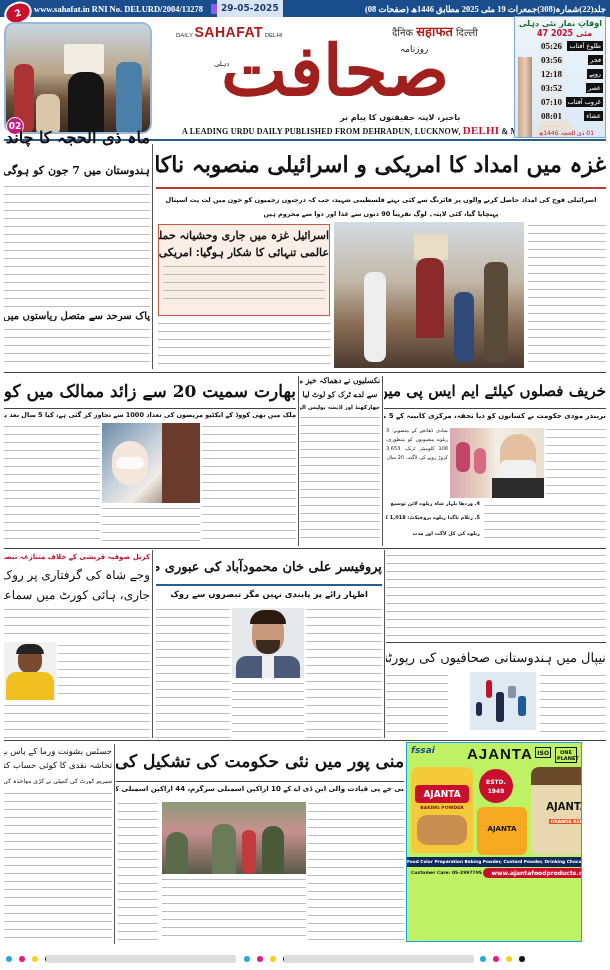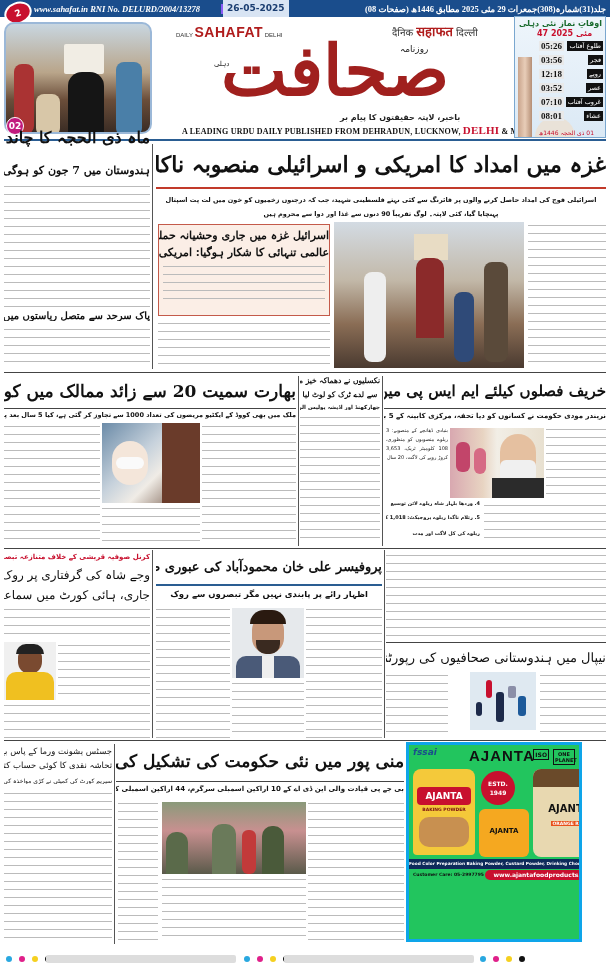--- a/index.html
+++ b/index.html
@@ -1,21 +1,21 @@
 <!DOCTYPE html>
 <html><head>
 <meta charset="utf-8">
 <style>
 *{box-sizing:border-box;margin:0;padding:0}
 html,body{width:610px;height:970px;overflow:hidden;background:#fff}
 body{position:relative;font-family:"DejaVu Sans",sans-serif;color:#111}
 .abs{position:absolute}
 
 .topbar{left:0;top:0;width:610px;height:17px;background:#1a4d8c;color:#fff;display:flex;align-items:center;font-size:8.5px;font-family:"Liberation Serif",serif;font-weight:bold;white-space:nowrap;overflow:hidden}
-.topbar .url{padding-left:34px;padding-right:21px;border-right:2px solid #8b5cf6;font-style:italic;}
+.topbar .url{padding-left:34px;padding-right:8px;border-right:6px solid #8b5cf6;}
 .topbar .date-en{background:#d8e4f3;color:#1a3d70;padding:0 4px;height:17px;line-height:17px;font-family:"DejaVu Sans",sans-serif;font-size:9px}
 .topbar .meta{direction:rtl;padding:0 4px;flex:1;text-align:right;font-size:8.5px}
 .page-badge{left:4px;top:2px;width:28px;height:22px;background:#c8102e;border-radius:50% 50% 50% 50%;color:#fff;font-size:9px;font-weight:bold;display:flex;align-items:center;justify-content:center;transform:rotate(-20deg);border:2px solid #fff}
 
 .hero-img{left:4px;top:22px;width:148px;height:112px;border-radius:10px;border:2px solid #9bb8d8;overflow:hidden;background:linear-gradient(180deg,#c8d6e0 0%,#b9a58a 45%,#6b4e3a 70%,#3a2c24 100%)}
 .hero-img .box{position:absolute;left:58px;top:20px;width:40px;height:30px;background:#f1ede4;border-radius:2px}
 .hero-img .person{position:absolute;left:62px;top:48px;width:36px;height:64px;background:#151515;border-radius:14px 14px 0 0}
 .hero-img .crowd1{position:absolute;left:8px;top:40px;width:20px;height:70px;background:#a33;border-radius:8px}
 .hero-img .crowd2{position:absolute;left:110px;top:38px;width:26px;height:74px;background:#4a7fa8;border-radius:8px}
 .hero-img .crowd3{position:absolute;left:30px;top:70px;width:24px;height:42px;background:#d8c7a8;border-radius:8px}
@@ -52,22 +52,22 @@
 
 .dots{display:flex;gap:7px}
 .dots span{width:6px;height:6px;border-radius:50%}
 .greybar{height:8px;background:#ddd;border-radius:2px}
 </style>
 </head>
 <body>
 
 <div class="abs topbar">
   <span class="url">www.sahafat.in RNI No. DELURD/2004/13278</span>
-  <span class="date-en">26-05-2025</span>
-  <span class="meta">جلد(31)شمارہ(308)جمعرات 29 مئی 2025 مطابق 1446ھ (صفحات 08)</span>
+  <span class="date-en">29-05-2025</span>
+  <span class="meta">جلد(22)شمارہ(308)جمعرات 19 مئی 2025 مطابق 1446ھ (صفحات 08)</span>
 </div>
 <div class="abs page-badge">2</div>
 
 <div class="abs hero-img">
   <div class="crowd1"></div>
     <div class="crowd2"></div>
     <div class="crowd3"></div>
   <div class="box"></div>
     <div class="person"></div>
 </div>
@@ -251,21 +251,21 @@
 <div class="abs body-txt" style="left:118px;top:800px;width:40px;height:140px;background:repeating-linear-gradient(180deg,transparent 0 3px,#bbb 3px 4px,transparent 4px 8px)"></div>
 <div class="abs img" style="left:162px;top:802px;width:144px;height:72px;background:linear-gradient(180deg,#8a9a7a 0%,#c89090 40%,#5a5a4a 100%)">
   <div style="position:absolute;left:4px;top:30px;width:22px;height:42px;background:#5a6a4a;border-radius:10px 10px 0 0"></div>
   <div style="position:absolute;left:50px;top:22px;width:24px;height:50px;background:#6a7a5a;border-radius:10px 10px 0 0"></div>
   <div style="position:absolute;left:100px;top:24px;width:22px;height:48px;background:#4a5a3a;border-radius:10px 10px 0 0"></div>
   <div style="position:absolute;left:80px;top:28px;width:14px;height:44px;background:#c23a3a;border-radius:6px"></div>
 </div>
 <div class="abs body-txt" style="left:162px;top:876px;width:144px;height:64px;background:repeating-linear-gradient(180deg,transparent 0 3px,#bbb 3px 4px,transparent 4px 8px)"></div>
 <div class="abs body-txt" style="left:308px;top:800px;width:96px;height:140px;background:repeating-linear-gradient(180deg,transparent 0 3px,#bbb 3px 4px,transparent 4px 8px)"></div>
 
-<div class="abs" style="left:406px;top:742px;width:176px;height:200px;background:#22c55e;border:3px solid #0ea5e9;overflow:hidden">
+<div class="abs" style="left:406px;top:742px;width:176px;height:200px;background:#bef264;border:1px solid #0ea5e9;overflow:hidden">
   <div style="position:absolute;left:4px;top:2px;font-size:9px;font-weight:bold;color:#1a4d8c;font-style:italic">fssai</div>
   <div style="position:absolute;left:60px;top:2px;font-size:15px;font-weight:900;color:#111;font-family:'Liberation Sans',sans-serif;letter-spacing:1px">AJANTA</div>
   <div style="position:absolute;right:30px;top:4px;font-size:6px;font-weight:bold;border:1px solid #111;padding:1px">ISO</div>
   <div style="position:absolute;right:4px;top:4px;font-size:5px;font-weight:bold;border:1px solid #111;padding:1px;width:22px;text-align:center">ONE PLANET</div>
   <div style="position:absolute;left:4px;top:24px;width:62px;height:86px;background:#f4c93a;border-radius:8px 8px 4px 4px">
     <div style="position:absolute;left:4px;top:18px;width:54px;height:18px;background:#c8102e;color:#fff;font-size:9px;font-weight:900;text-align:center;line-height:18px;border-radius:4px">AJANTA</div>
     <div style="position:absolute;left:0;top:38px;width:62px;font-size:4.5px;font-weight:bold;text-align:center;color:#7a1010">BAKING POWDER</div>
     <div style="position:absolute;left:6px;top:48px;width:50px;height:30px;background:#c89050;border-radius:10px"></div>
   </div>
   <div style="position:absolute;left:72px;top:26px;width:34px;height:34px;border-radius:50%;background:#c8102e;color:#fff;font-size:6px;font-weight:bold;text-align:center;line-height:9px;padding-top:8px">ESTD. 1949</div>

